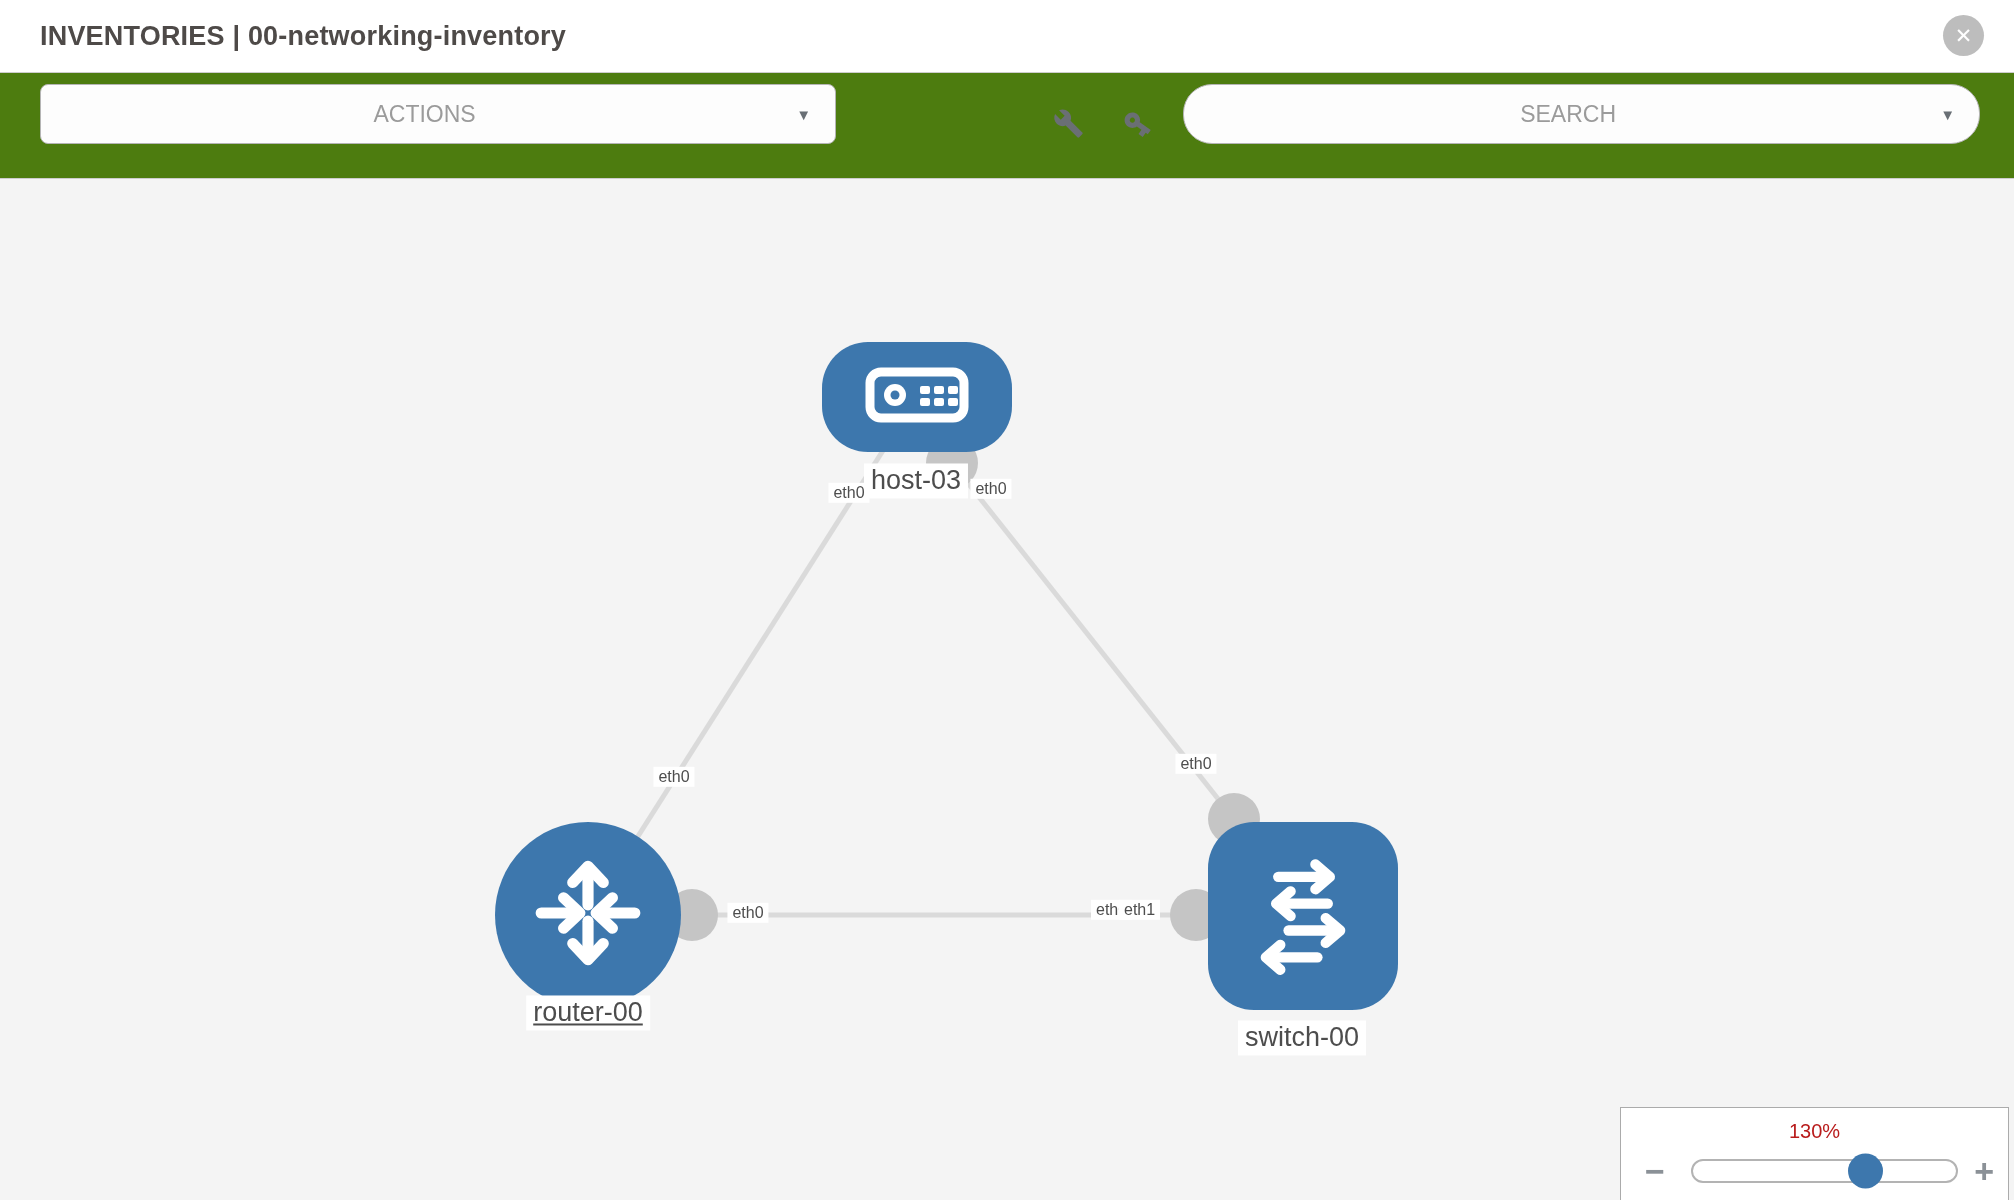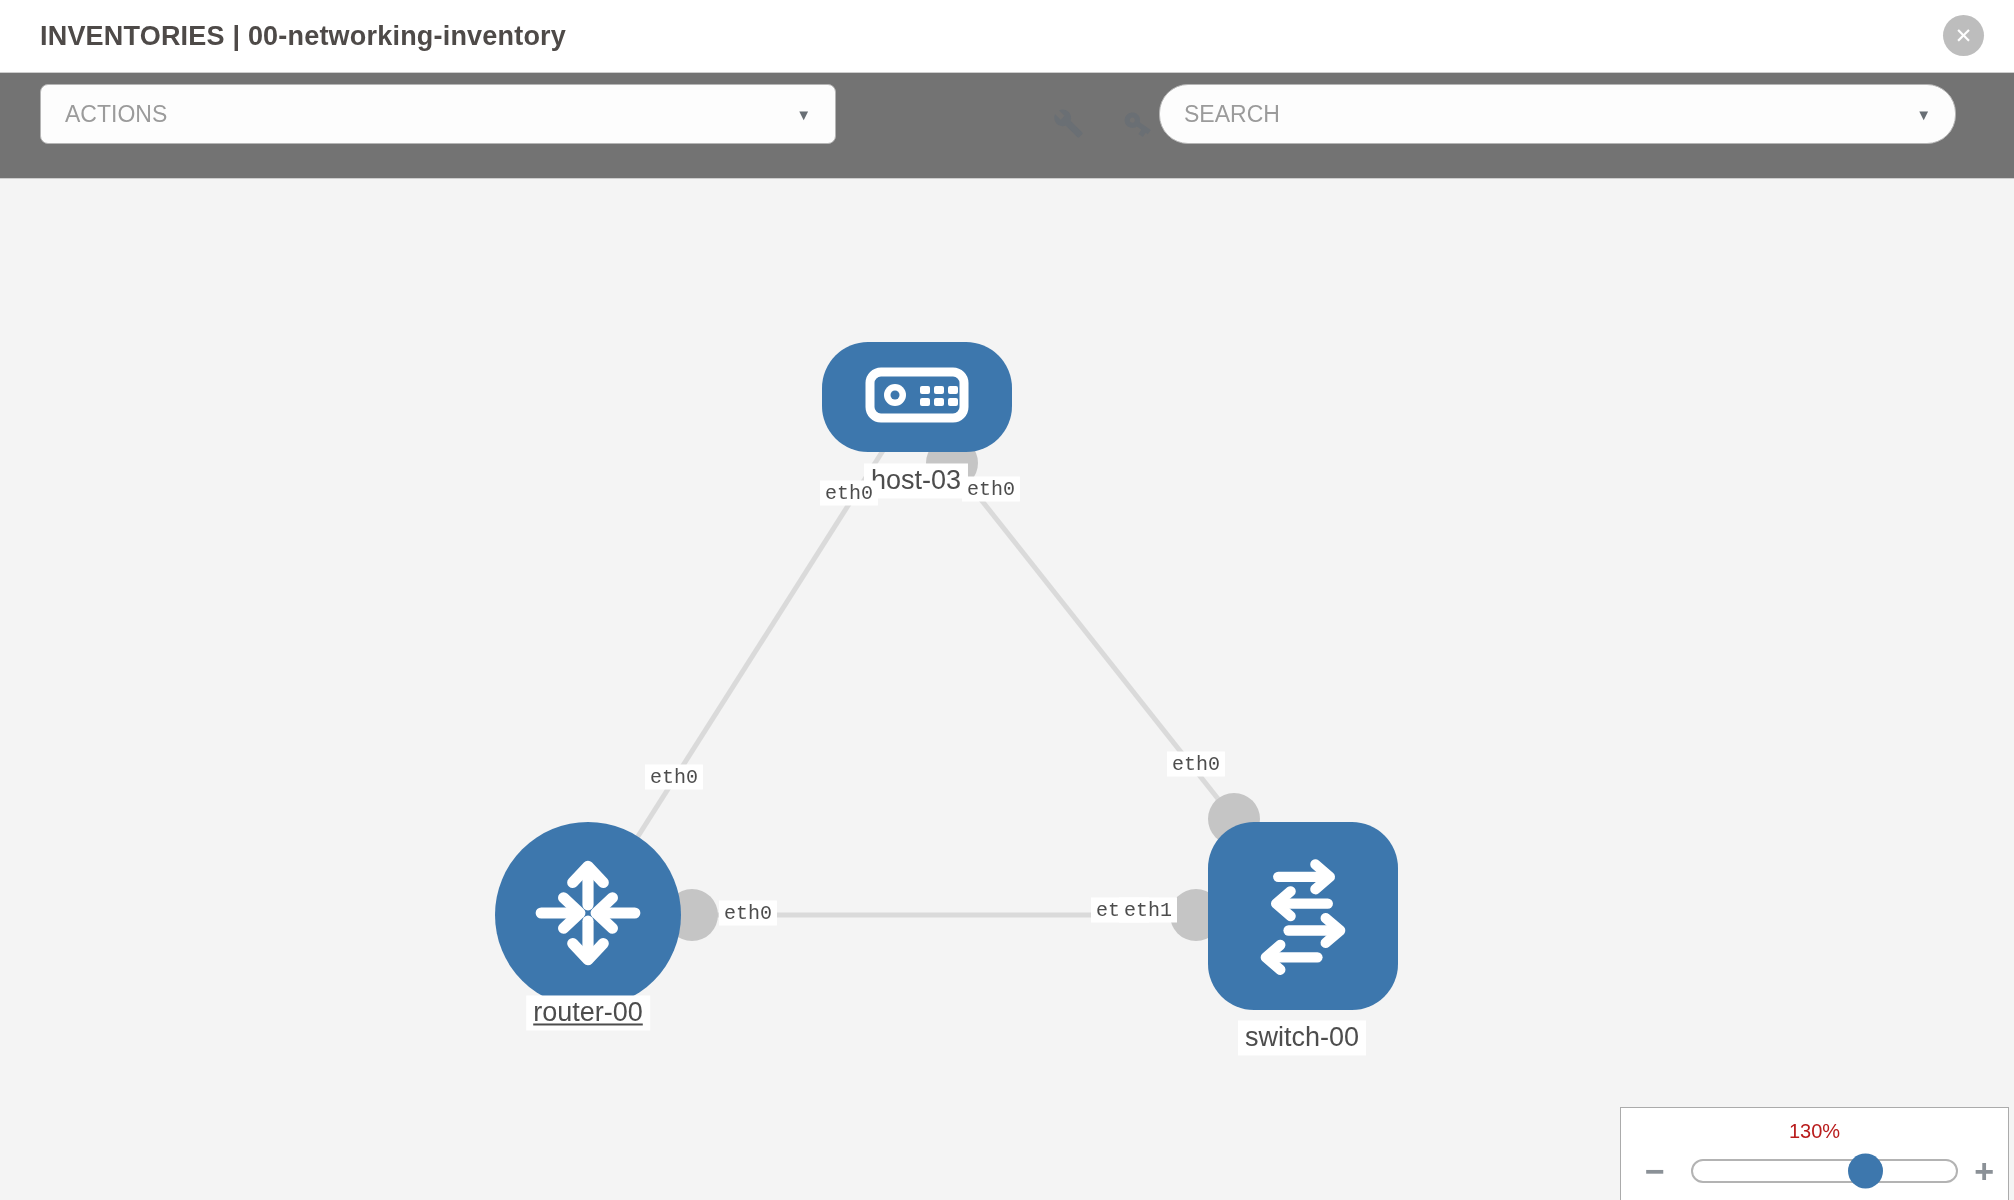--- a/index.html
+++ b/index.html
@@ -14,32 +14,32 @@
   }
   .close-btn {
     position: absolute; right: 30px; top: 15px; width: 41px; height: 41px;
     background: #bdbdbd; border-radius: 50%; color: #ffffff;
     display: flex; align-items: center; justify-content: center;
     font-size: 21px; font-weight: bold; cursor: pointer; user-select: none;
   }
 
   
   .toolbar {
-    position: relative; height: 107px; background: #737373;
-    border-top: 1px solid #cdcdcd; border-bottom: 1px solid #cdcdcd;
+    position: relative; height: 107px; background: #4d7c0f;
+    border-top: 1px solid #cdcdcd; border-bottom: 1px solid #cdcdcd; text-align: center;
   }
   .select-box {
     position: absolute; top: 11px; height: 60px; background: #fdfdfd;
     border: 1px solid #b5b5b5; border-radius: 8px;
     display: flex; align-items: center; padding: 0 24px; cursor: pointer;
   }
   .select-box .placeholder { font-size: 23px; color: #9b9b9b; flex: 1; }
   .select-box .chevron { font-size: 15px; color: #696f75; margin-left: 12px; }
   .actions-box { left: 40px; width: 796px; }
-  .search-box { left: 1159px; width: 797px; border-radius: 29px; }
+  .search-box { left: 1183px; width: 797px; border-radius: 29px; }
   .tool-icon-btn {
     position: absolute; top: 50%; transform: translateY(-50%);
     width: 48px; height: 48px; display: flex; align-items: center; justify-content: center;
     cursor: pointer;
   }
   .wrench-btn { left: 1044px; }
   .key-btn { left: 1112px; }
   .tool-icon-btn svg { fill: #6a6f74; }
   .key-rot { transform: rotate(35deg); }
 
@@ -53,21 +53,21 @@
   .node-router { left: 495px; top: 643px; width: 186px; height: 186px; border-radius: 50%; }
   .node-switch { left: 1208px; top: 643px; width: 190px; height: 188px; border-radius: 46px; }
 
   .chip {
     position: absolute; z-index: 4; background: #ffffff; color: #4d4d4d;
     white-space: nowrap; line-height: 1.15;
   }
   .chip.center { transform: translate(-50%, -50%); }
   .chip.vcenter { transform: translateY(-50%); }
   .node-label { font-size: 27px; padding: 2px 7px; }
-  .if-label { font-size: 20px; padding: 1px 5px; font-family: Liberation Mono, monospace; }
+  .if-label { font-size: 16px; padding: 1px 5px; }
 
   
   .zoom-panel {
     position: absolute; z-index: 6; left: 1620px; top: 928px; width: 389px; height: 140px;
     background: #ffffff; border: 1px solid #ababab;
   }
   .zoom-value { text-align: center; margin-top: 12px; font-size: 20px; color: #b91c1c; }
   .zoom-row { position: relative; height: 56px; }
   .zoom-minus, .zoom-plus {
     position: absolute; top: 50%; transform: translateY(-50%);

